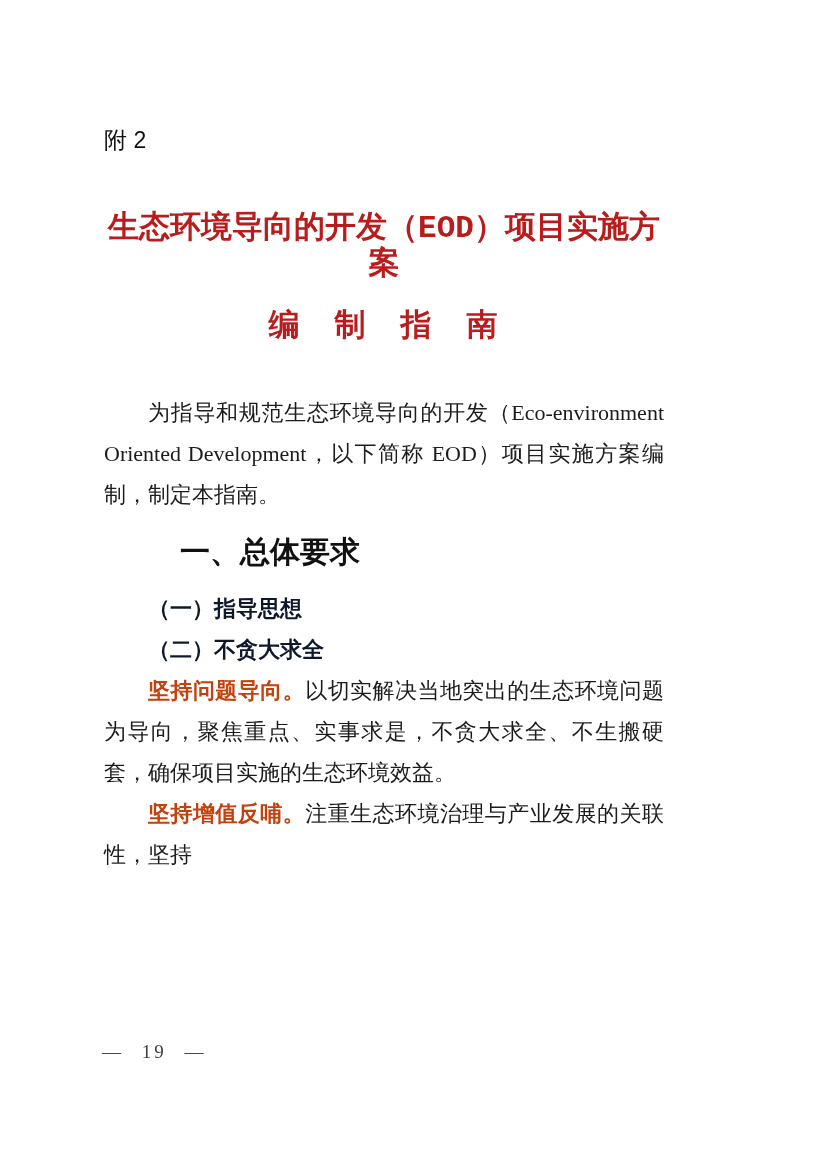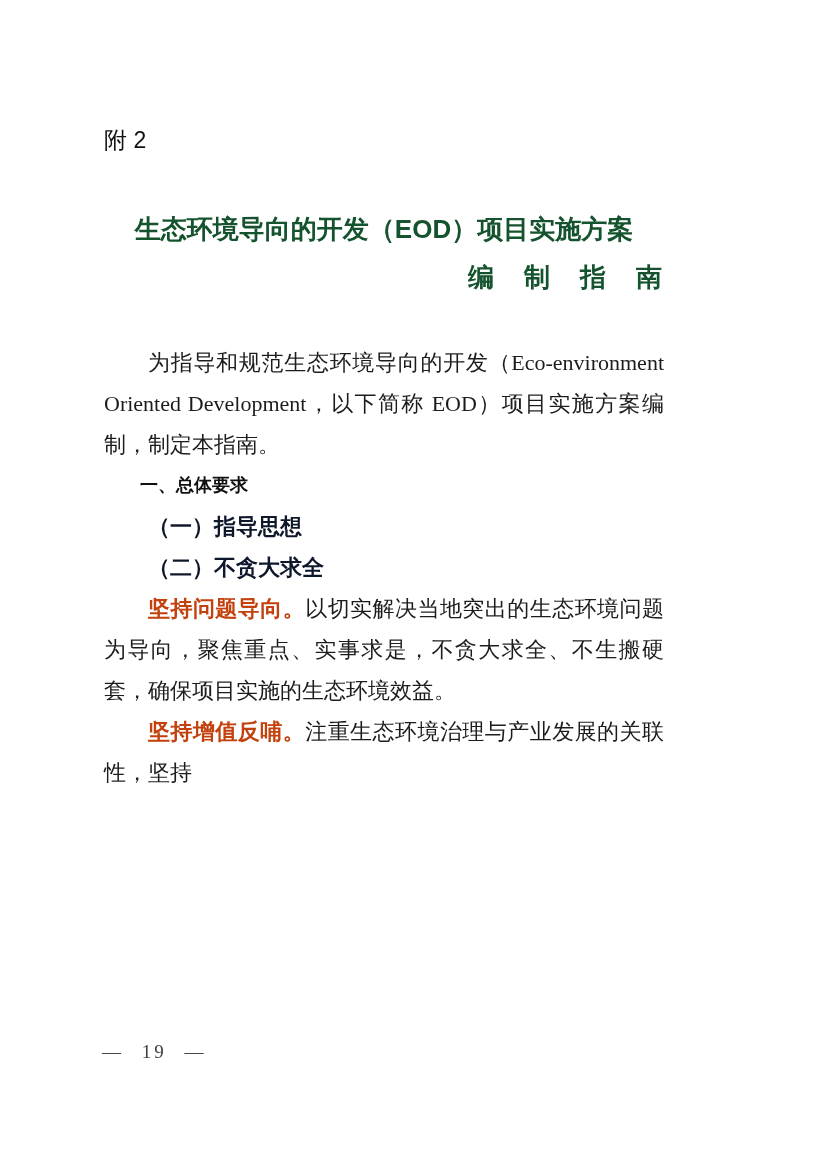--- a/index.html
+++ b/index.html
@@ -19,45 +19,45 @@
     overflow: hidden;
   }
   .attachment-label {
     font-family: "Liberation Sans", "DejaVu Sans", sans-serif;
     font-weight: 500;
     font-size: 23px;
     line-height: 26px;
     color: #111111;
   }
   .doc-title {
-    font-family: Liberation Sans, sans-serif;
+    font-family: Liberation Mono, monospace;
     font-weight: bold;
-    font-size: 26px;
+    font-size: 31px;
     line-height: 36px;
     text-align: center;
-    color: #14532d;
+    color: #b91c1c;
     margin: 0;
   }
   .doc-title.line1 { margin-top: 58px; }
-  .doc-title.line2 { margin-top: 12px; letter-spacing: 2px; text-align: right; }
+  .doc-title.line2 { margin-top: 26px; letter-spacing: 2px; }
   .body-block { margin-top: 47px; }
   .para {
     margin: 0;
     font-size: 22px;
     line-height: 41px;
     text-align: justify;
     text-justify: inter-ideograph;
     color: #1c1c1c;
   }
   .indent { text-indent: 2em; }
   .heading-section {
-    margin: 0;
+    margin: 16px;
     font-family: "Liberation Sans", "DejaVu Sans", sans-serif;
     font-weight: 600;
-    font-size: 18px;
+    font-size: 30px;
     line-height: 41px;
     text-indent: 2em;
     color: #111111;
   }
   .heading-sub {
     margin: 0;
     font-weight: bold;
     font-size: 22px;
     line-height: 41px;
     text-indent: 2em;

